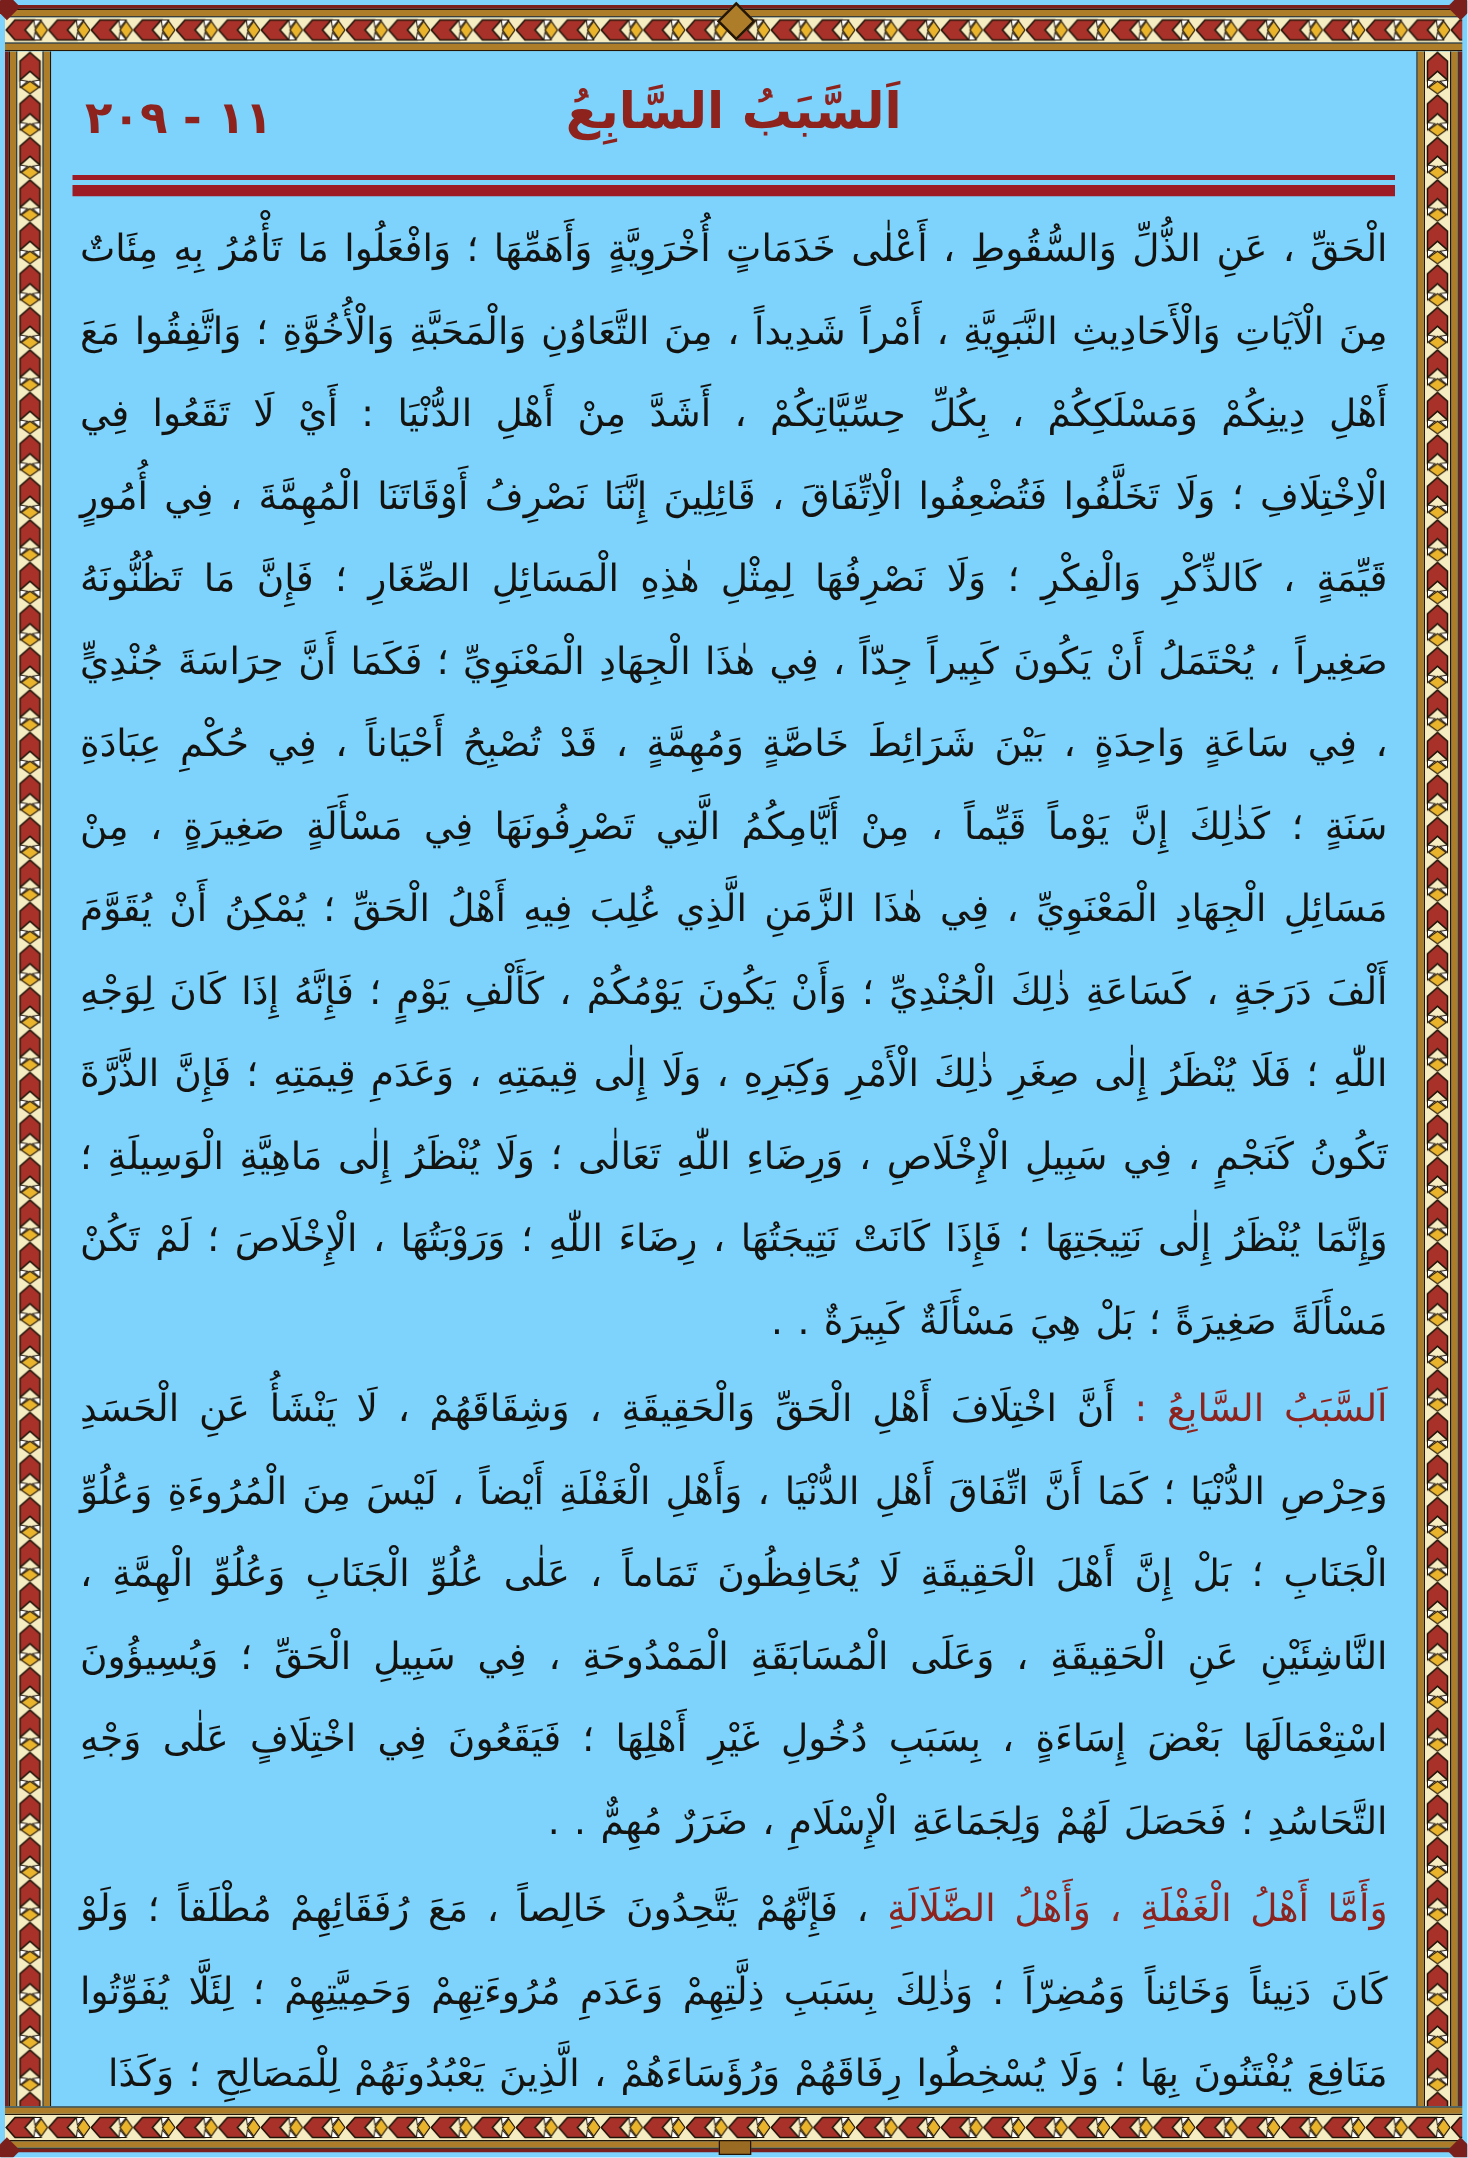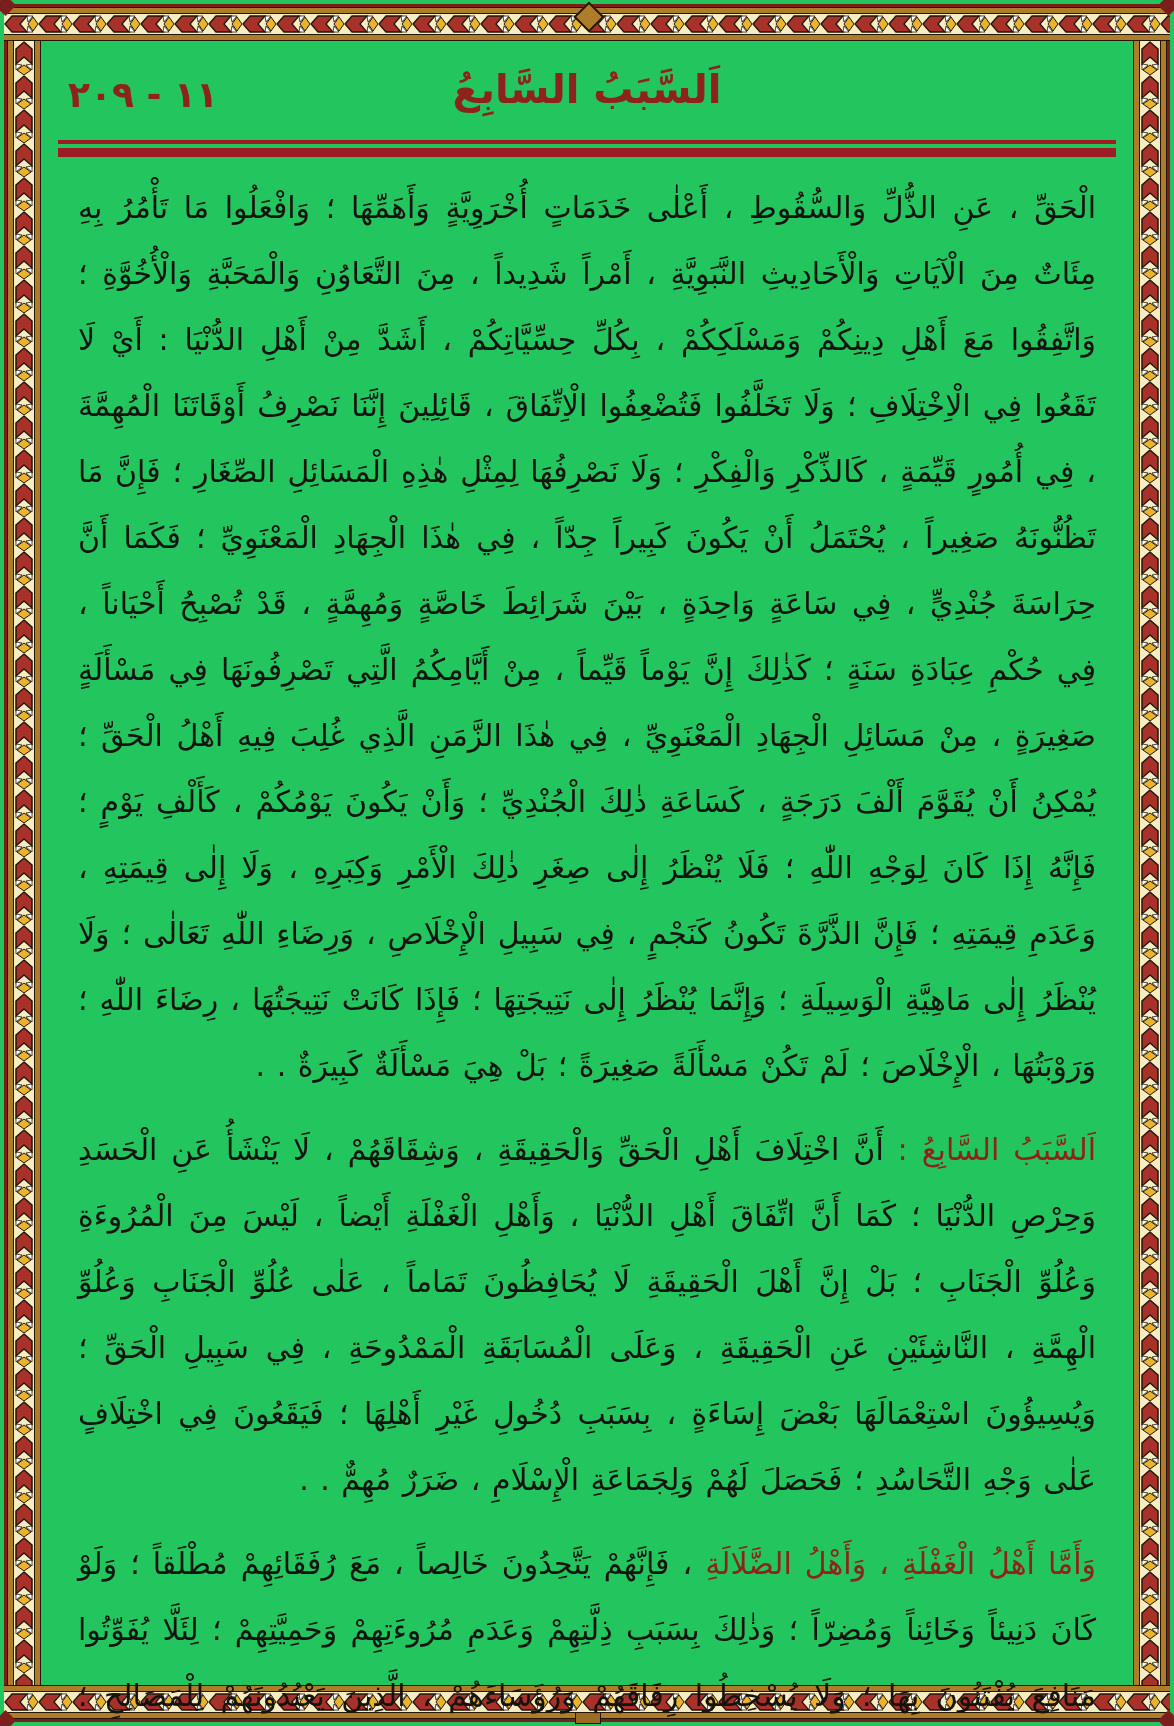--- a/index.html
+++ b/index.html
@@ -1,19 +1,19 @@
 <!DOCTYPE html>
 <html lang="ar"><head>
 <meta charset="utf-8">
 <style>
   html,body{margin:0;padding:0;background:#ffffff;}
   .page{
     position:relative;
     width:1174px;height:1726px;
-    background:#22c55e;
+    background:#7dd3fc;
     overflow:hidden;
     font-family:"DejaVu Sans", sans-serif;
   }
   
   .frame-strip{position:absolute;display:block;}
   .frame-top{top:4px;left:4px;}
   .frame-bottom{bottom:4px;left:4px;transform:scaleY(-1);}
   .frame-left{top:41px;left:4px;}
   .frame-right{top:41px;right:4px;transform:scaleX(-1);}
   .corner{
@@ -54,21 +54,21 @@
     direction:rtl;
     margin-top:10px;
     padding:0 4px;
     font-size:30px;
     line-height:66px;
     color:#151310;
     text-align:justify;
     text-justify:inter-word;
     word-spacing:2px;
   }
-  .body-text p{margin:18px;}
+  .body-text p{margin:4px;}
   .lead{color:#8e231e;font-weight:normal;}
 </style>
 </head>
 <body>
 
 <div class="page">
 
   <svg width="0" height="0" style="position:absolute" aria-hidden="true">
     <defs>
       <pattern id="braidH" width="34" height="20" patternUnits="userSpaceOnUse">

